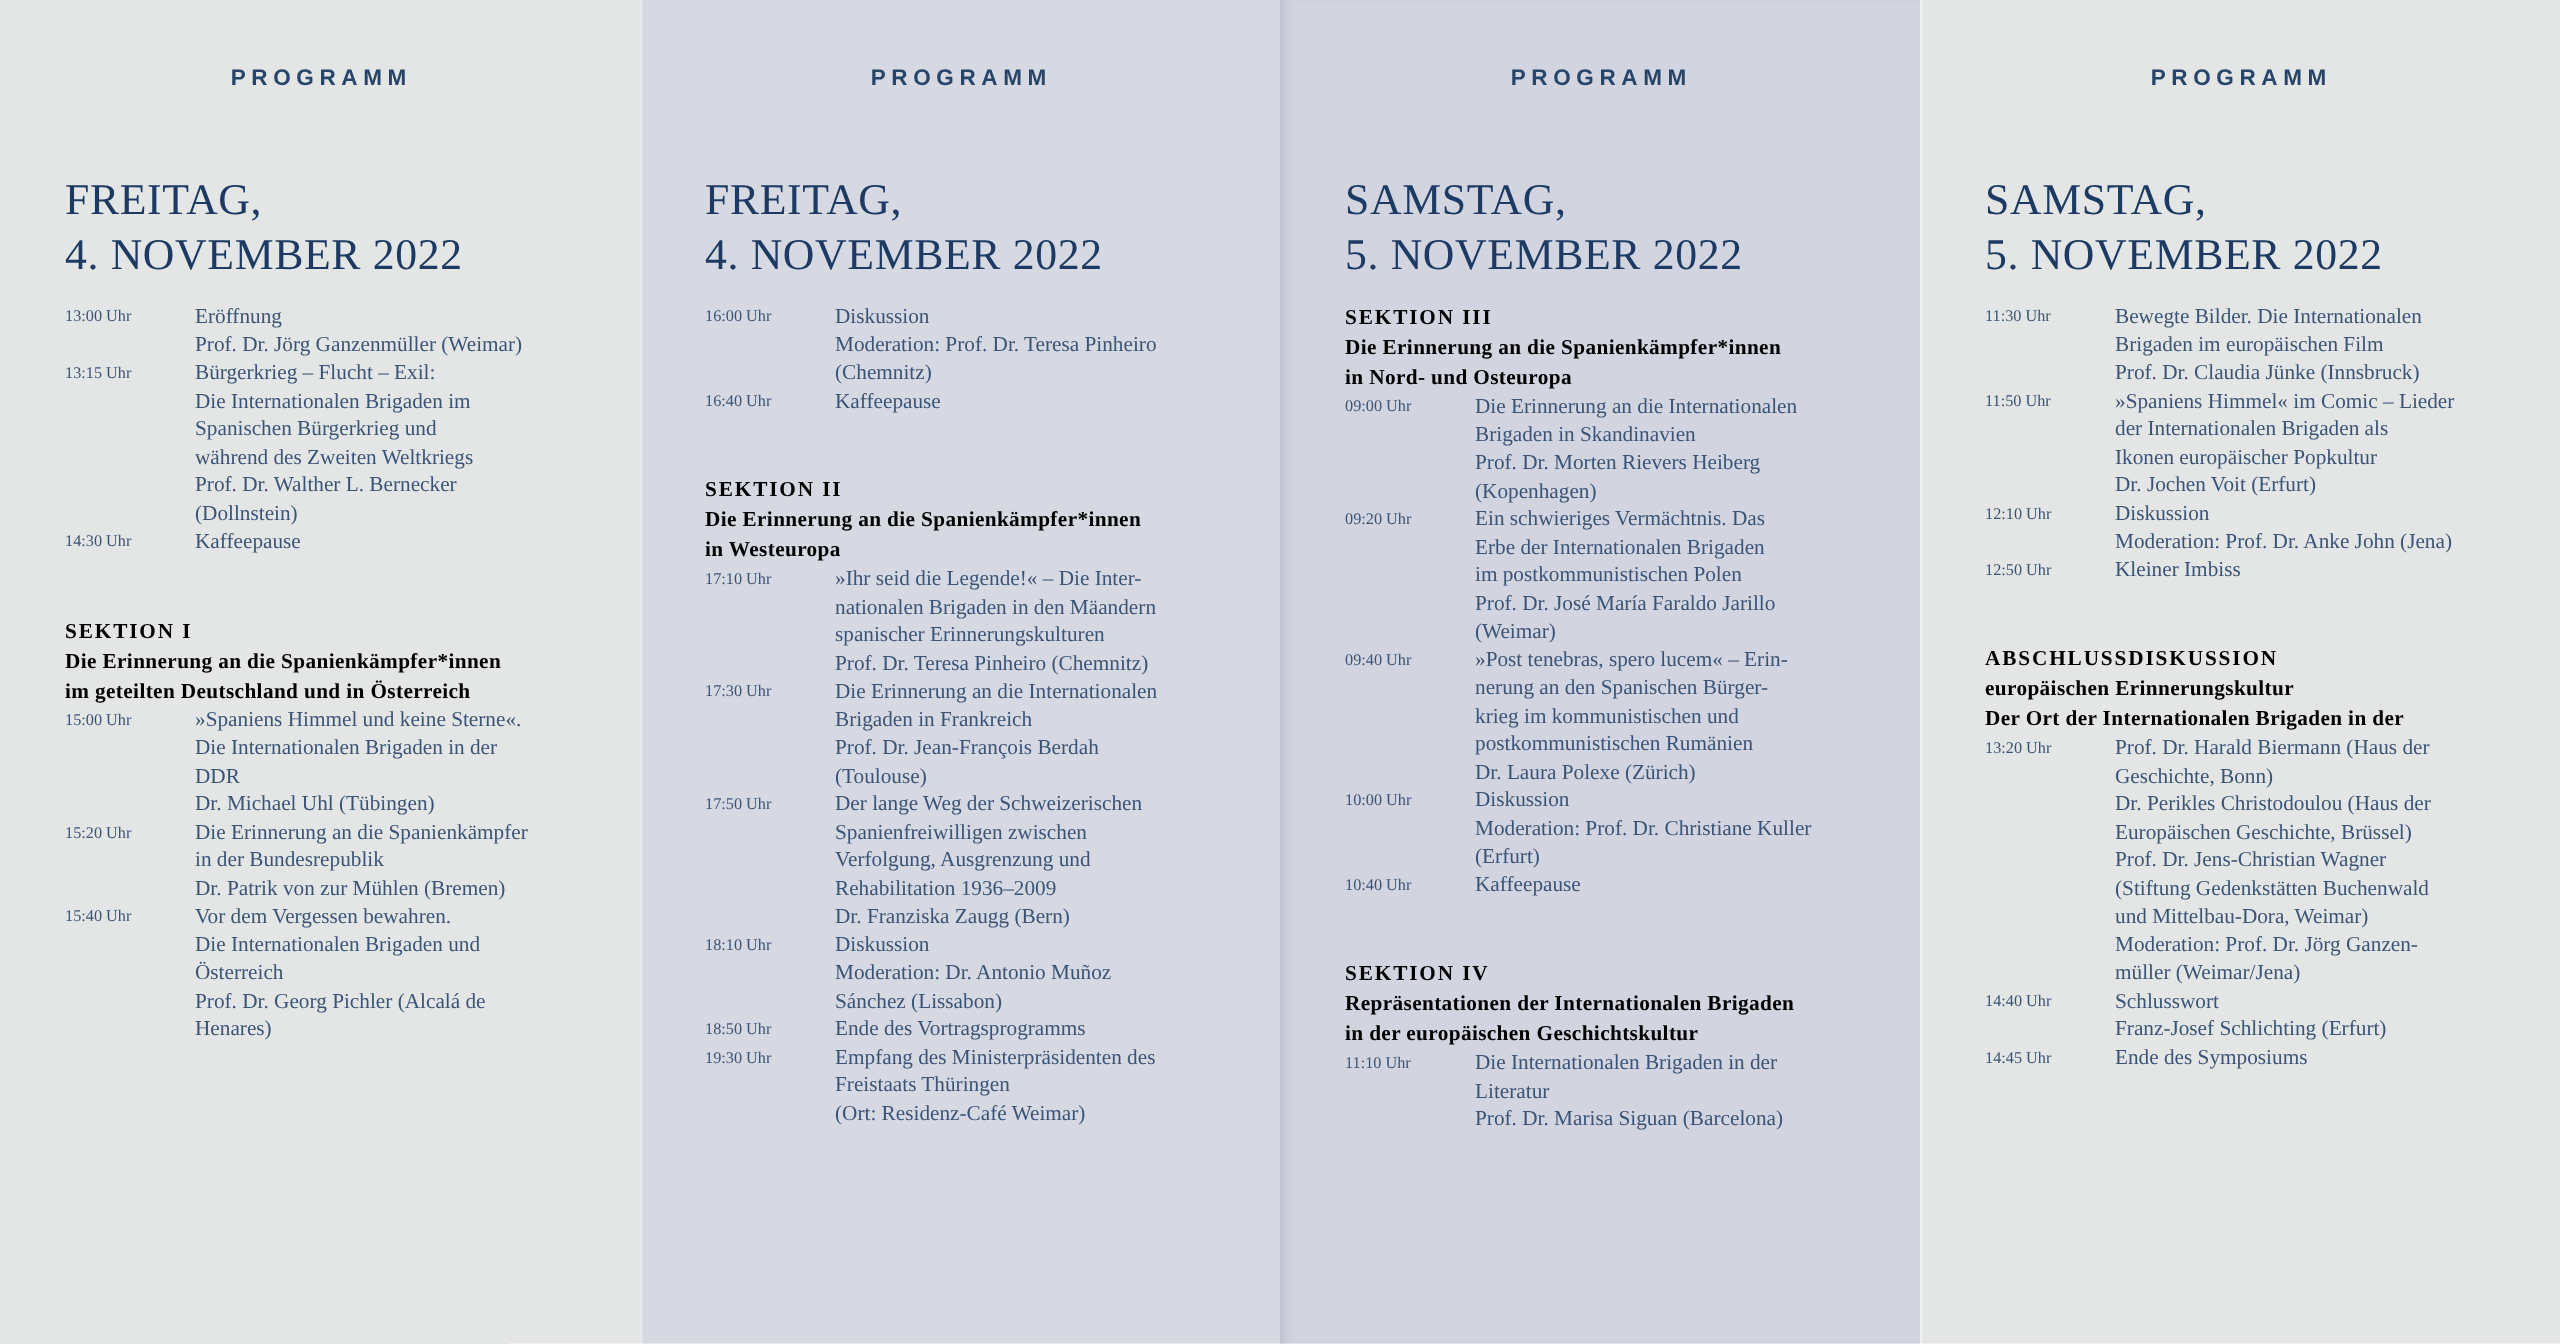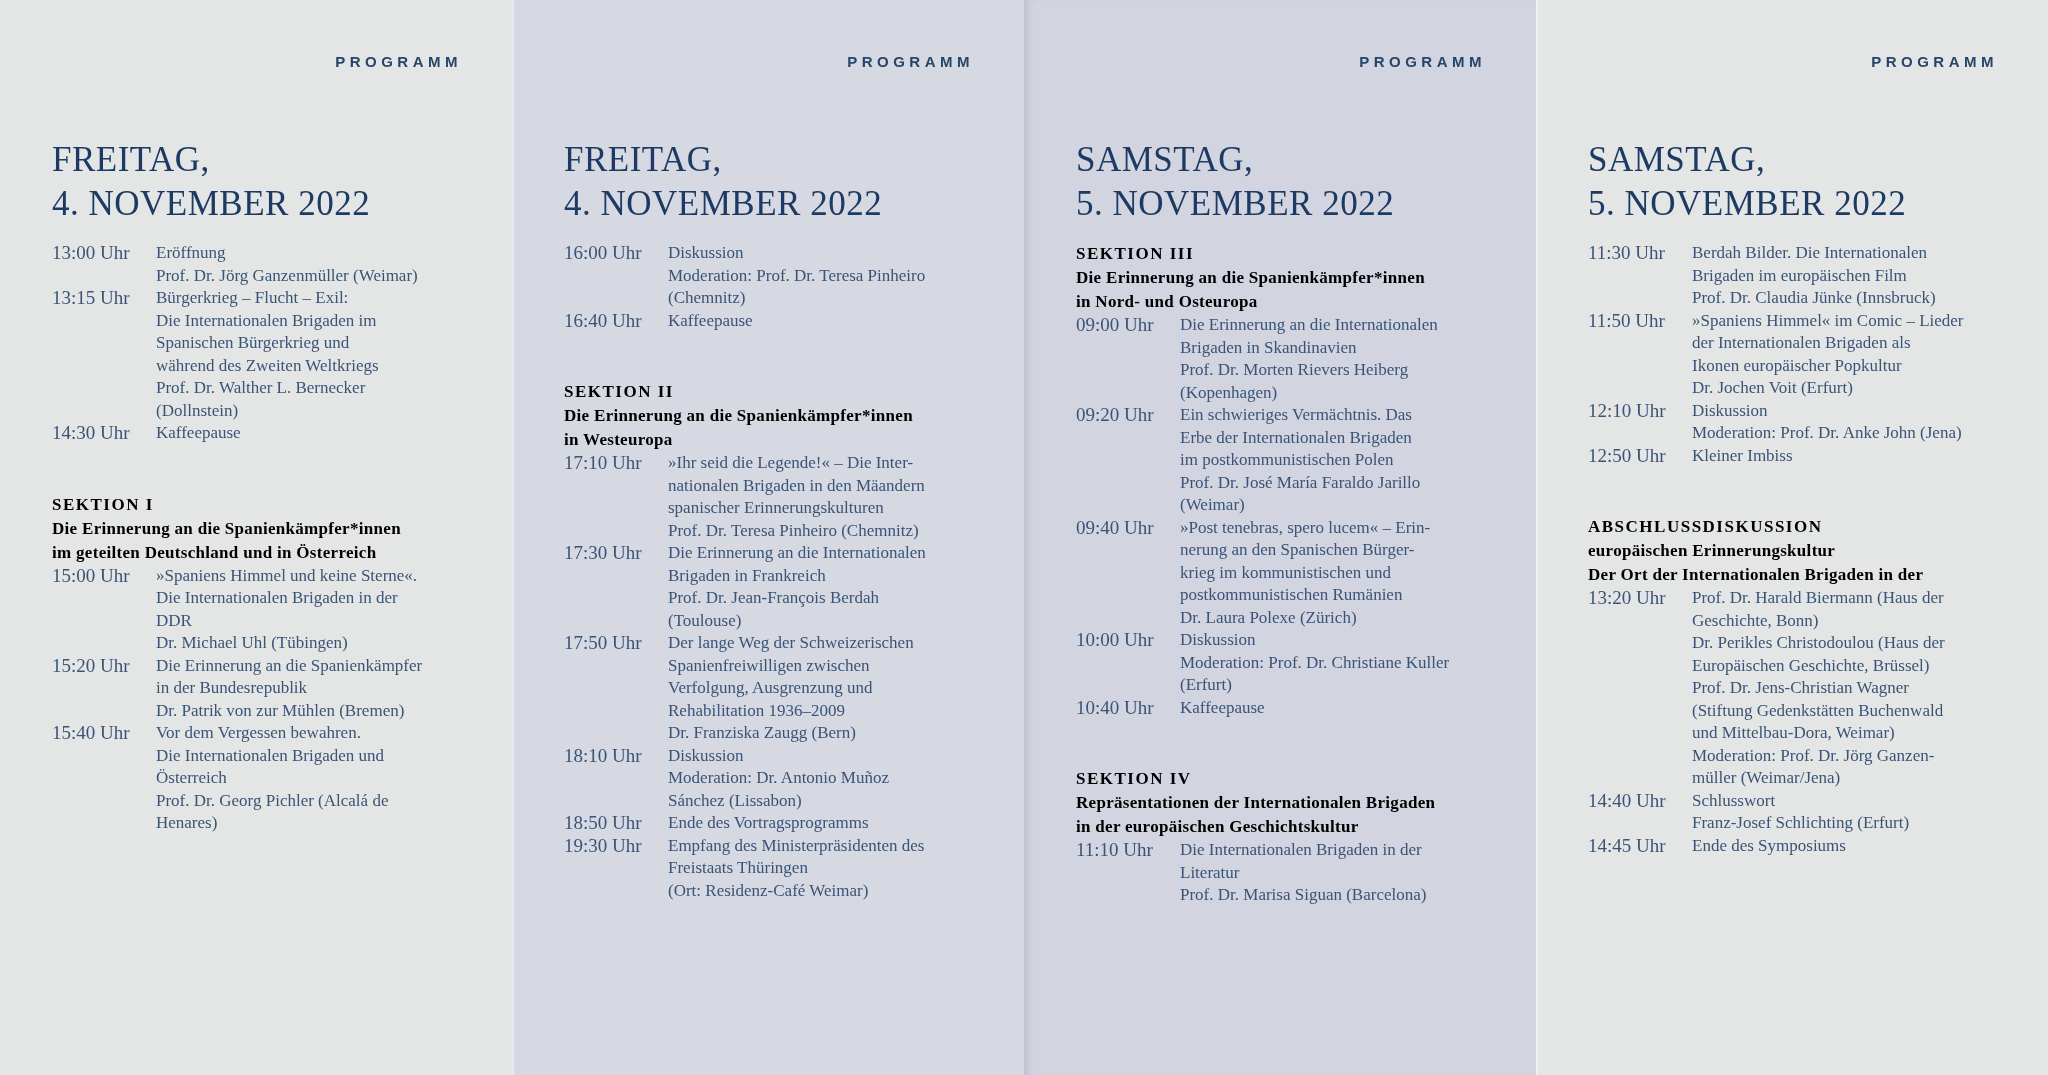--- a/index.html
+++ b/index.html
@@ -10,41 +10,41 @@
   }
   .panel {
     width: 512px; flex: 0 0 512px; box-sizing: border-box;
     padding: 0 20px 0 52px;
     overflow: hidden;
   }
   .panel.edge-light { box-shadow: inset 2px 0 0 rgba(255,255,255,0.45); }
   .panel.edge-shade { box-shadow: inset 8px 0 10px -7px rgba(70,75,105,0.22); }
   .panel-header {
     margin-top: 52px; margin-right: 30px;
-    text-align: right;
+    text-align: center;
     font-family: "Liberation Sans", "DejaVu Sans", sans-serif;
-    font-weight: 600; font-size: 15px; line-height: 20px;
+    font-weight: 600; font-size: 18px; line-height: 20px;
     letter-spacing: 4.5px;
     color: #26456b;
   }
   h1.panel-title {
     margin: 66px 0 0 0;
     font-family: "Liberation Serif", "DejaVu Serif", serif;
     font-weight: 400; font-size: 35px; line-height: 44px;
     letter-spacing: 0.5px;
     color: #1c3a63;
   }
   .schedule { margin-top: 16px; }
   .block.entry { display: flex; }
   .schedule > .block:first-child { margin-top: 0; }
   .block.section { margin-top: 48px; }
   .schedule > .block.section:first-child { margin-top: 0; }
   .time {
     flex: 0 0 104px; width: 104px;
-    font-size: 19px; line-height: 22.5px;
+    font-size: 13px; line-height: 22.5px;
     color: #3a5477; white-space: nowrap;
   }
   .desc { flex: 1; min-width: 0; }
   .line {
     font-size: 17px; line-height: 22.5px;
     color: #3a5477; white-space: nowrap;
   }
   .line.it { }
   .sline {
     font-family: Liberation Serif, serif;
@@ -266,21 +266,21 @@
       </div>
   </section>
 
   <section class="panel edge-light" style="background: rgb(228, 230, 229);">
     <div class="panel-header">PROGRAMM</div>
     <h1 class="panel-title"><span>SAMSTAG,</span><br><span>5. NOVEMBER 2022</span></h1>
     <div class="schedule">
         <div class="block entry">
           <div class="time">11:30 Uhr</div>
           <div class="desc">
-            <div class="line">Berdah Bilder. Die Internationalen</div>
+            <div class="line">Bewegte Bilder. Die Internationalen</div>
             <div class="line">Brigaden im europäischen Film</div>
             <div class="line it">Prof. Dr. Claudia Jünke (Innsbruck)</div>
           </div>
         </div>
         <div class="block entry">
           <div class="time">11:50 Uhr</div>
           <div class="desc">
             <div class="line">»Spaniens Himmel« im Comic – Lieder</div>
             <div class="line">der Internationalen Brigaden als</div>
             <div class="line">Ikonen europäischer Popkultur</div>

